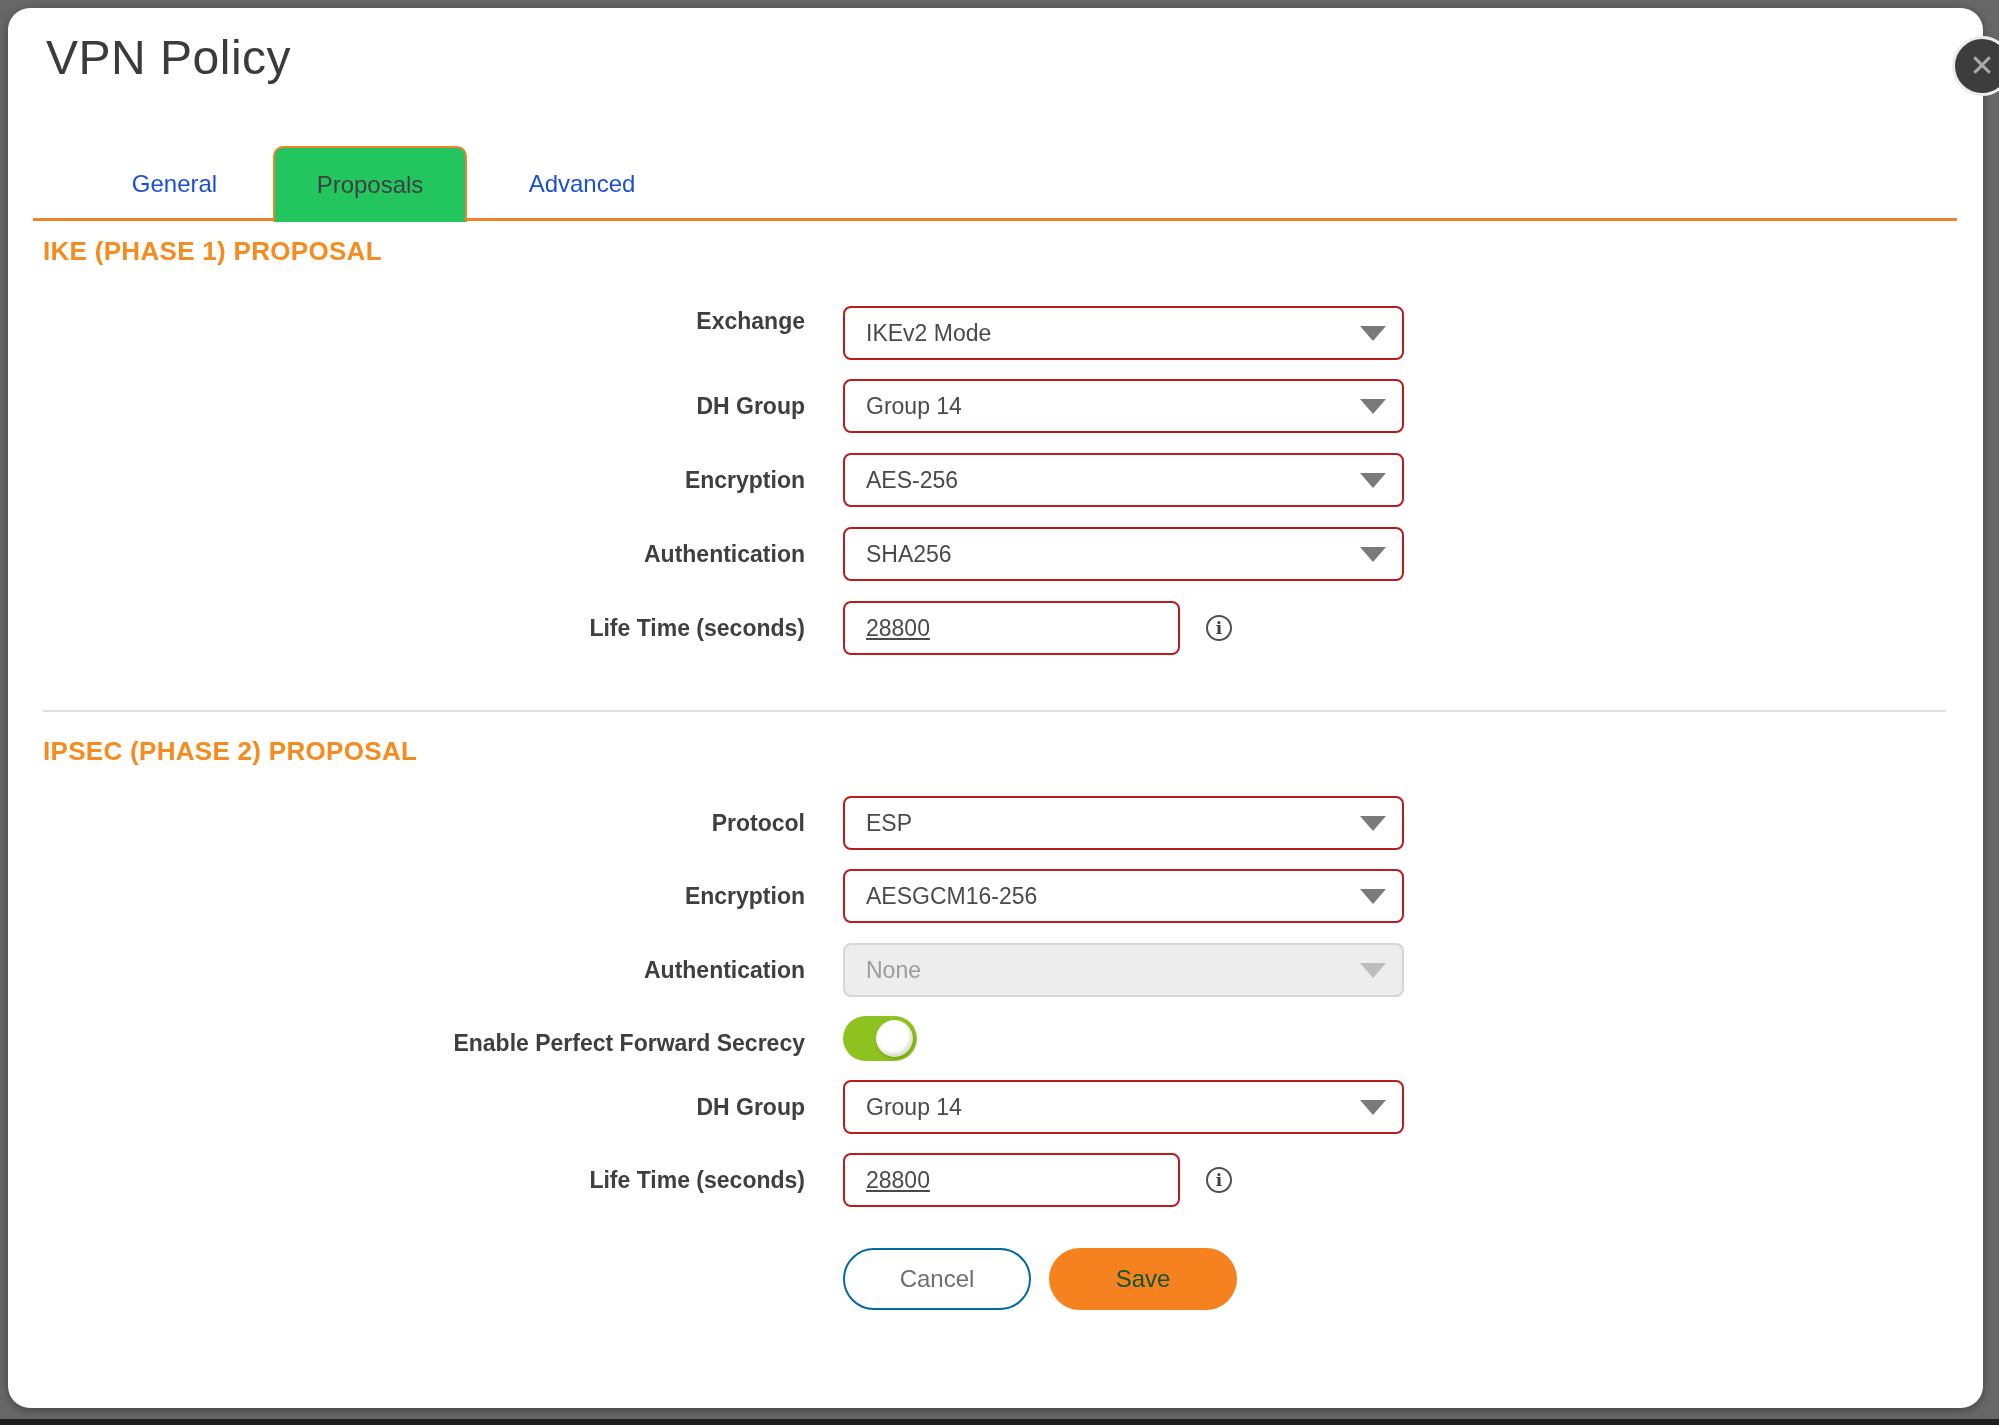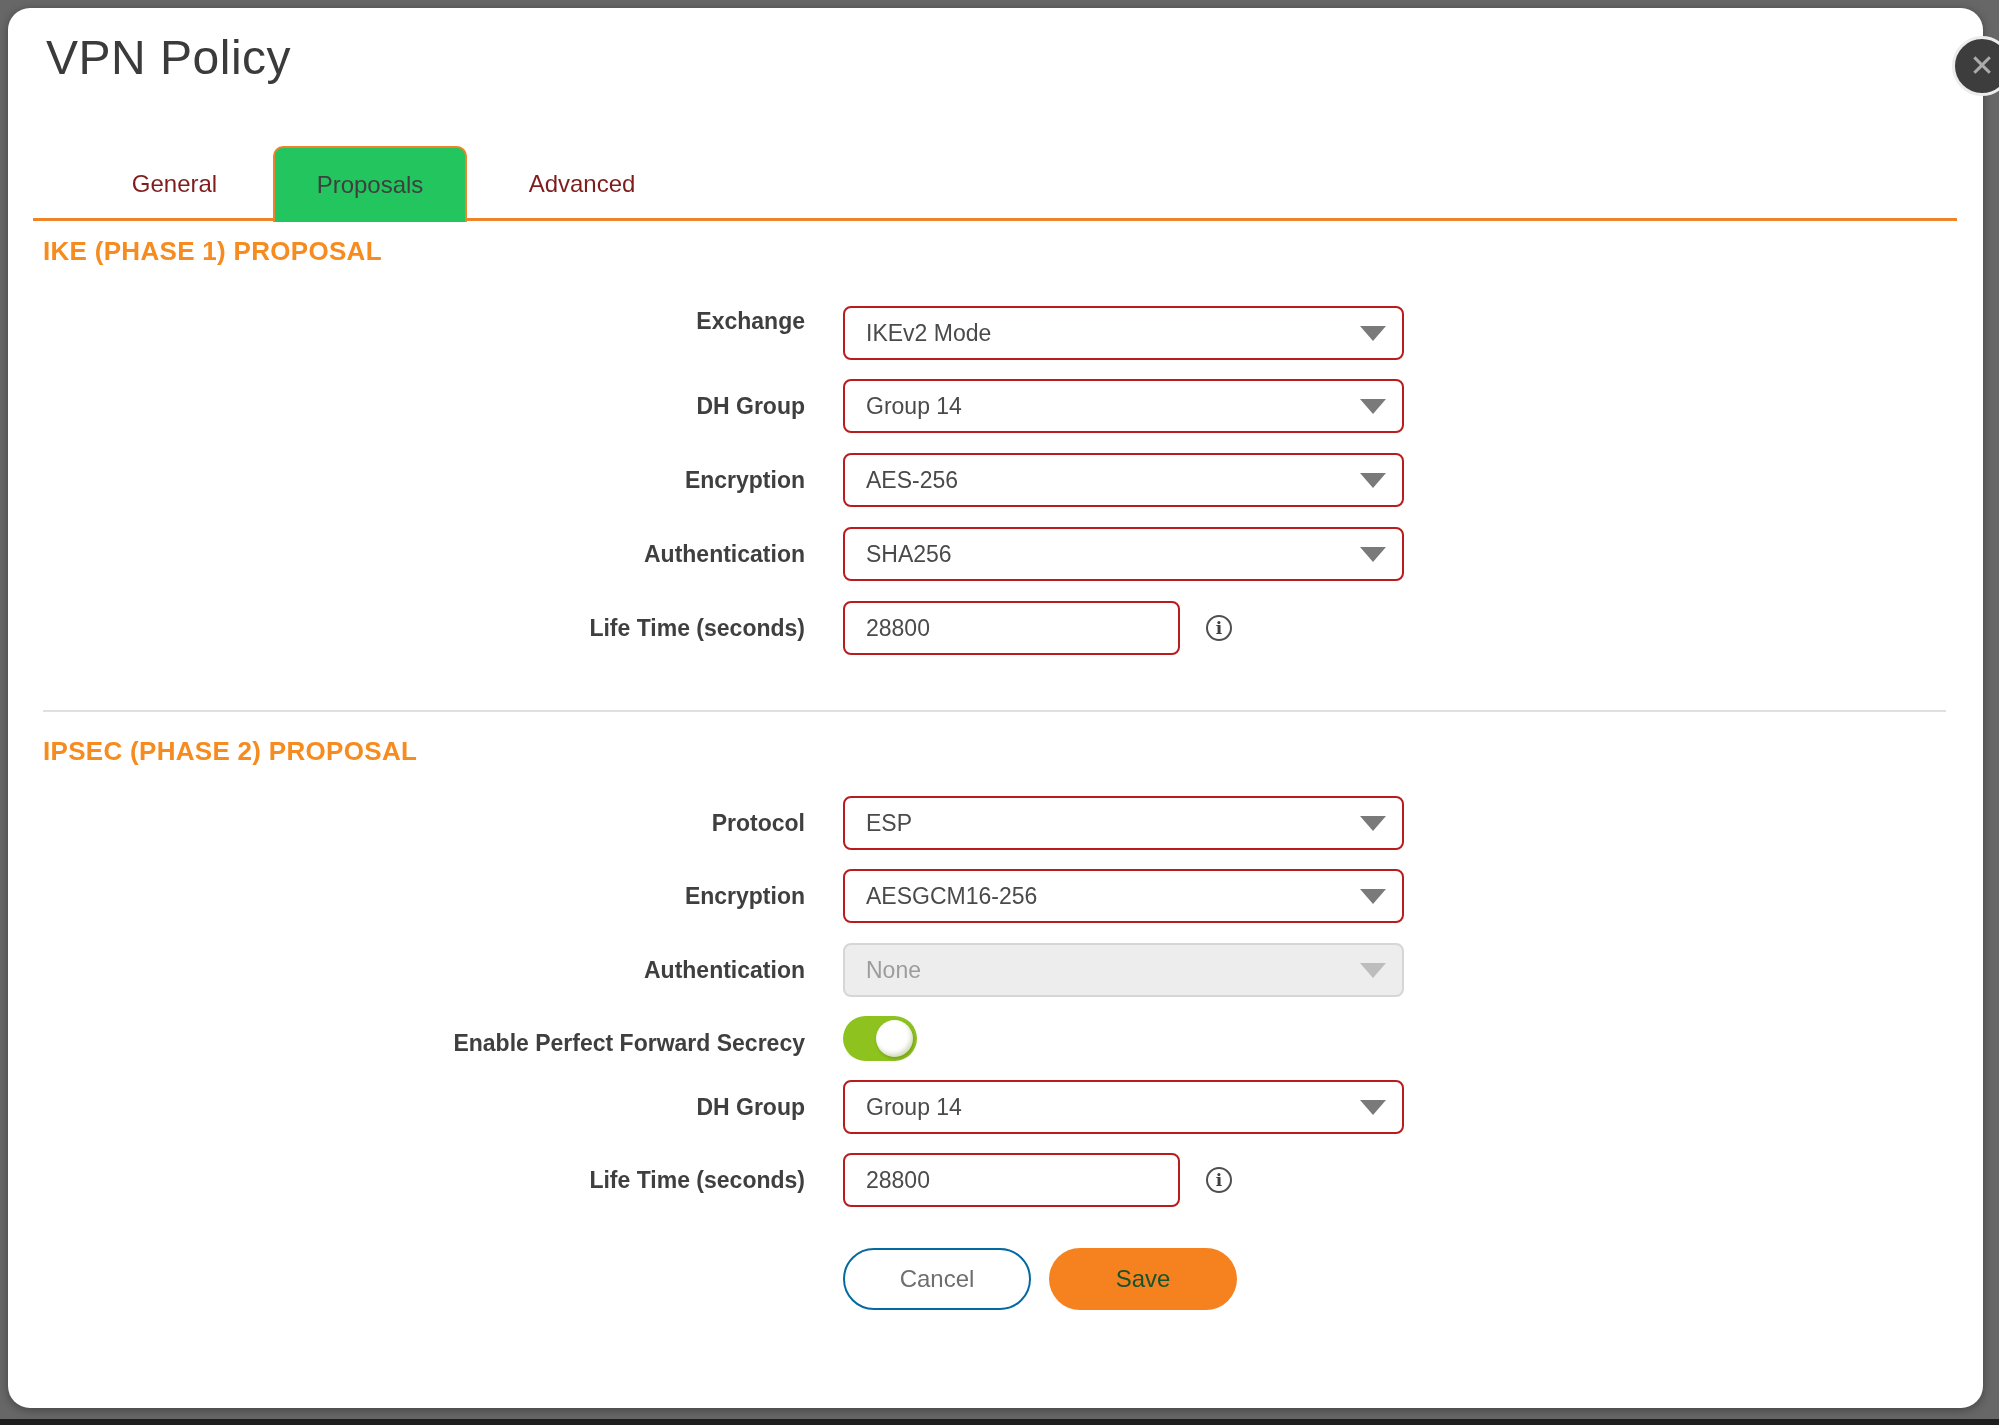--- a/index.html
+++ b/index.html
@@ -31,21 +31,21 @@
   
   .tab-underline{
     position:absolute;left:25px;top:210px;width:1924px;height:3px;
     background:#ef8329;z-index:1;
   }
   .tabs{
     position:absolute;left:68px;top:138px;height:76px;display:flex;z-index:2;
   }
   .tab{
     height:76px;display:flex;align-items:center;justify-content:center;
-    font-size:24px;color:#7f1d1d;cursor:pointer;box-sizing:border-box;
+    font-size:24px;color:#1d4ed8;cursor:pointer;box-sizing:border-box;
   }
   .tab.inactive{width:197px;}
   .tab.active{
     width:194px;color:#3f3f3f;background:#22c55e;
     border:2px solid #ef8329;border-bottom:none;
     border-radius:10px 10px 0 0;
   }
   .tab.advanced{width:230px;}
   
   .section-title{
@@ -71,21 +71,21 @@
   .select .caret{
     position:absolute;right:16px;top:50%;margin-top:-7px;
     width:0;height:0;border-left:13px solid transparent;border-right:13px solid transparent;
     border-top:15px solid #7a7a7a;
   }
   .select.disabled{
     background:#ededed;border-color:#d6d6d6;color:#9c9c9c;cursor:default;
   }
   .select.disabled .caret{border-top-color:#bdbdbd;}
   .text-input{width:337px;padding-right:12px;cursor:text;font-family:"Liberation Sans",sans-serif;}
-  input.text-input{outline:none;}
+  input.text-input{outline:none;text-decoration:underline;}
   .info-icon{
     position:absolute;left:1198px;width:26px;height:26px;box-sizing:border-box;
     border:2px solid #4f4f4f;border-radius:50%;
     display:flex;align-items:center;justify-content:center;
     font-family:"DejaVu Serif",serif;font-size:17px;font-weight:700;color:#3f3f3f;
     cursor:pointer;
   }
   
   .toggle{
     position:absolute;left:835px;width:74px;height:45px;border-radius:23px;

